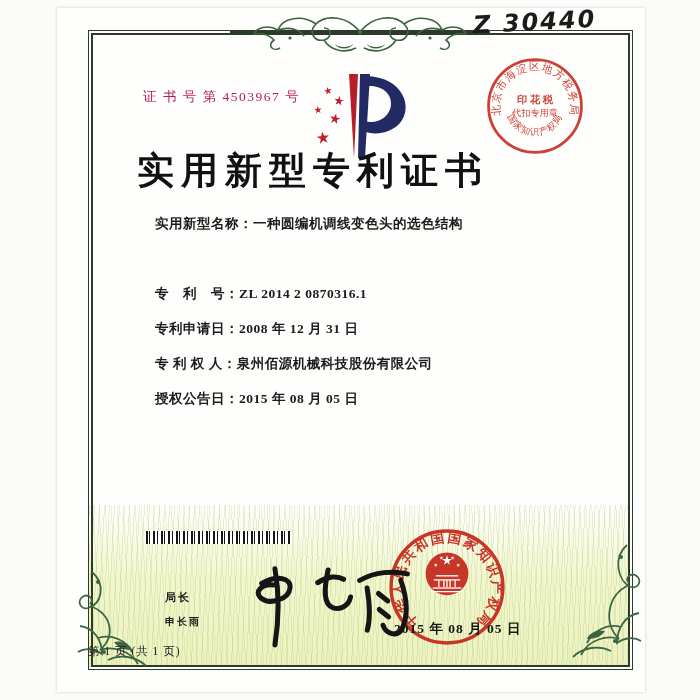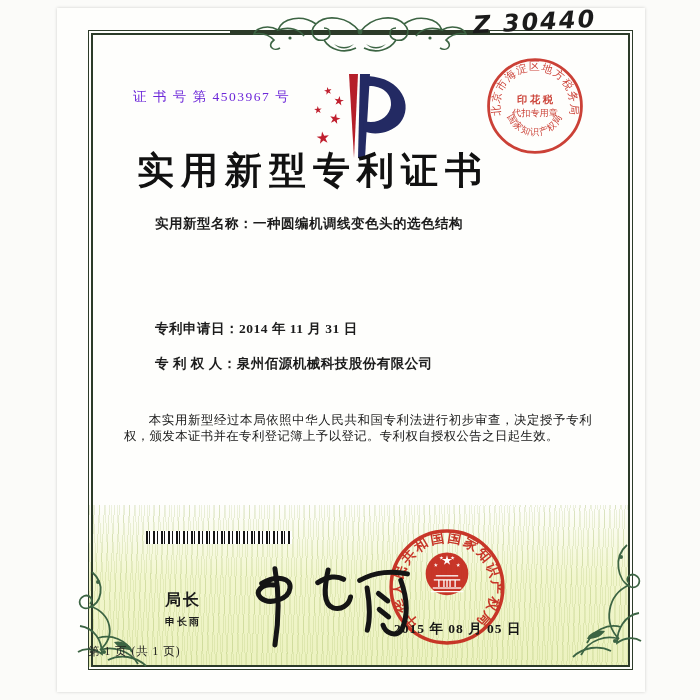--- a/index.html
+++ b/index.html
@@ -10,32 +10,32 @@
   #frame{position:absolute;left:88px;top:30px;width:543px;height:638px;border:1px solid #2c3b29;z-index:2;}
   #frame::before{content:"";position:absolute;inset:2px;border:2px solid #2c3b29;}
   .guilloche{position:absolute;left:89px;top:505px;width:541px;height:162px;z-index:1;
     background:
       repeating-linear-gradient(93deg, rgba(150,175,80,0.20) 0 1px, transparent 1px 5px),
       repeating-linear-gradient(87deg, rgba(150,175,80,0.16) 0 1px, transparent 1px 6px),
       linear-gradient(to bottom, rgba(244,248,216,0) 0, rgba(240,245,198,0.85) 45%, #ecf2bf 100%);}
   .handwritten-no{position:absolute;left:473px;top:8px;z-index:5;
     font-family:"DejaVu Sans",sans-serif;font-style:italic;font-size:24px;font-weight:600;
     color:#1b1b1b;transform:rotate(-3deg);letter-spacing:2px;}
-  .cert-no{position:absolute;left:133px;top:88px;z-index:4;font-size:13.5px;letter-spacing:1.5px;color:#6d28d9;}
+  .cert-no{position:absolute;left:143px;top:88px;z-index:4;font-size:13.5px;letter-spacing:1.5px;color:#be185d;}
   .title{position:absolute;left:88px;top:146px;width:450px;z-index:4;text-align:center;
     font-size:37px;font-weight:700;letter-spacing:7px;color:#111;}
   .frow{position:absolute;left:155px;z-index:4;font-size:13.5px;font-weight:600;letter-spacing:.5px;white-space:nowrap;}
   .fvalue{font-weight:600;}
   .bodytext{position:absolute;left:124px;top:413px;width:468px;z-index:4;font-size:12.4px;
     line-height:1.27;text-align:justify;color:#171717;letter-spacing:.4px;}
   .bodytext p{margin:0;text-indent:2em;}
   .barcode{position:absolute;left:146px;top:531px;width:146px;height:13px;z-index:4;
     background:repeating-linear-gradient(90deg,#161616 0 2px,#fff 2px 3px,#161616 3px 4px,#fff 4px 7px,
       #161616 7px 9px,#fff 9px 11px,#161616 11px 12px,#fff 12px 15px);}
-  .director-label{position:absolute;left:165px;top:590px;z-index:4;font-size:16px;font-weight:700;letter-spacing:2px;}
+  .director-label{position:absolute;left:165px;top:590px;z-index:4;font-size:11px;font-weight:700;letter-spacing:2px;}
   .director-name{position:absolute;left:165px;top:615px;z-index:4;font-size:10px;font-weight:700;letter-spacing:2px;}
   .sig-svg{position:absolute;left:233px;top:558px;width:195px;height:96px;z-index:5;}
   .seal-svg{position:absolute;left:386px;top:526px;width:122px;height:122px;z-index:4;opacity:.93;}
   .seal-date{position:absolute;left:394px;top:620px;z-index:6;font-size:13.5px;font-weight:700;
     letter-spacing:1px;color:#161616;}
   .page-note{position:absolute;left:88px;top:644px;width:635px;z-index:4;text-align:left;
     font-size:11.5px;letter-spacing:1px;color:#222;}
   .tax-stamp{position:absolute;left:481px;top:52px;width:108px;height:108px;z-index:5;opacity:.88;}
   .logo-svg{position:absolute;left:292px;top:70px;width:130px;height:95px;z-index:4;}
   .orn-top{position:absolute;left:230px;top:6px;width:260px;height:58px;z-index:3;}
@@ -136,29 +136,34 @@
       <use href="#star-shape" transform="translate(43,49) scale(5.5) rotate(12)"></use>
       <use href="#star-shape" transform="translate(31,68) scale(6.5) rotate(-8)"></use>
     </g>
   </svg>
 
   <div class="title">实用新型专利证书</div>
 
   <div class="frow" style="top:215px">
     <span class="flabel">实用新型名称：</span><span class="fvalue">一种圆编机调线变色头的选色结构</span>
   </div>
+  <div class="frow" style="top:285px">
+    <span class="flabel">专　利　号：</span><span class="fvalue">ZL 2014 2 0870316.1</span>
+  </div>
   <div class="frow" style="top:320px">
-    <span class="flabel">专利申请日：</span><span class="fvalue">2014 年 11 月 31 日</span>
+    <span class="flabel">专利申请日：</span><span class="fvalue">2008 年 12 月 31 日</span>
   </div>
   <div class="frow" style="top:355px">
     <span class="flabel">专 利 权 人：</span><span class="fvalue">泉州佰源机械科技股份有限公司</span>
   </div>
+  <div class="frow" style="top:390px">
+    <span class="flabel">授权公告日：</span><span class="fvalue">2015 年 08 月 05 日</span>
+  </div>
 
   <div class="bodytext">
-    <p>本实用新型经过本局依照中华人民共和国专利法进行初步审查，决定授予专利权，颁发本证书并在专利登记簿上予以登记。专利权自授权公告之日起生效。</p>
   </div>
 
   <div class="barcode"></div>
 
   <div class="director-label">局长</div>
   <div class="director-name">申长雨</div>
 
   <svg class="sig-svg" viewBox="0 0 195 96">
     <g stroke="#151515" stroke-width="5" fill="none" stroke-linecap="round" stroke-linejoin="round" transform="rotate(-3 97 48)">
       <path d="M30,22 C46,14 60,18 58,28 C56,40 36,44 28,36 C22,30 30,22 42,24"></path>

